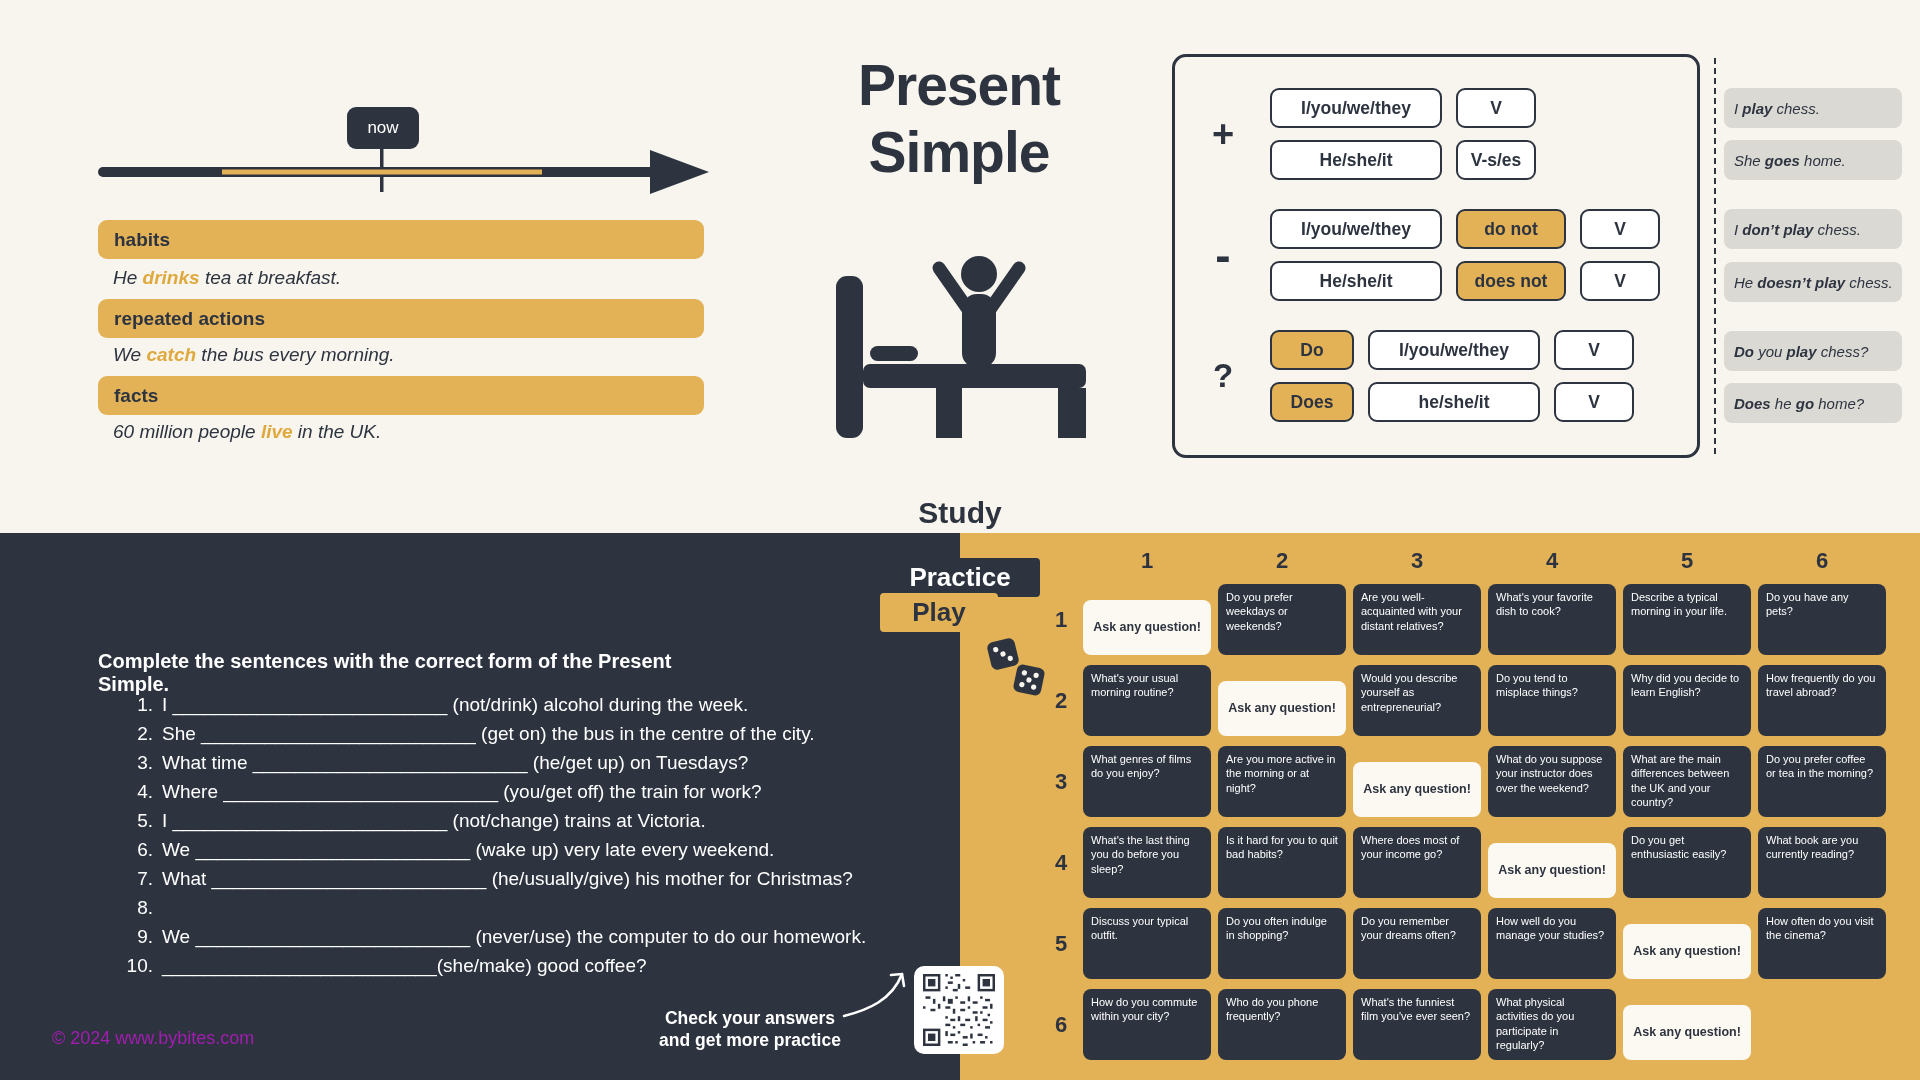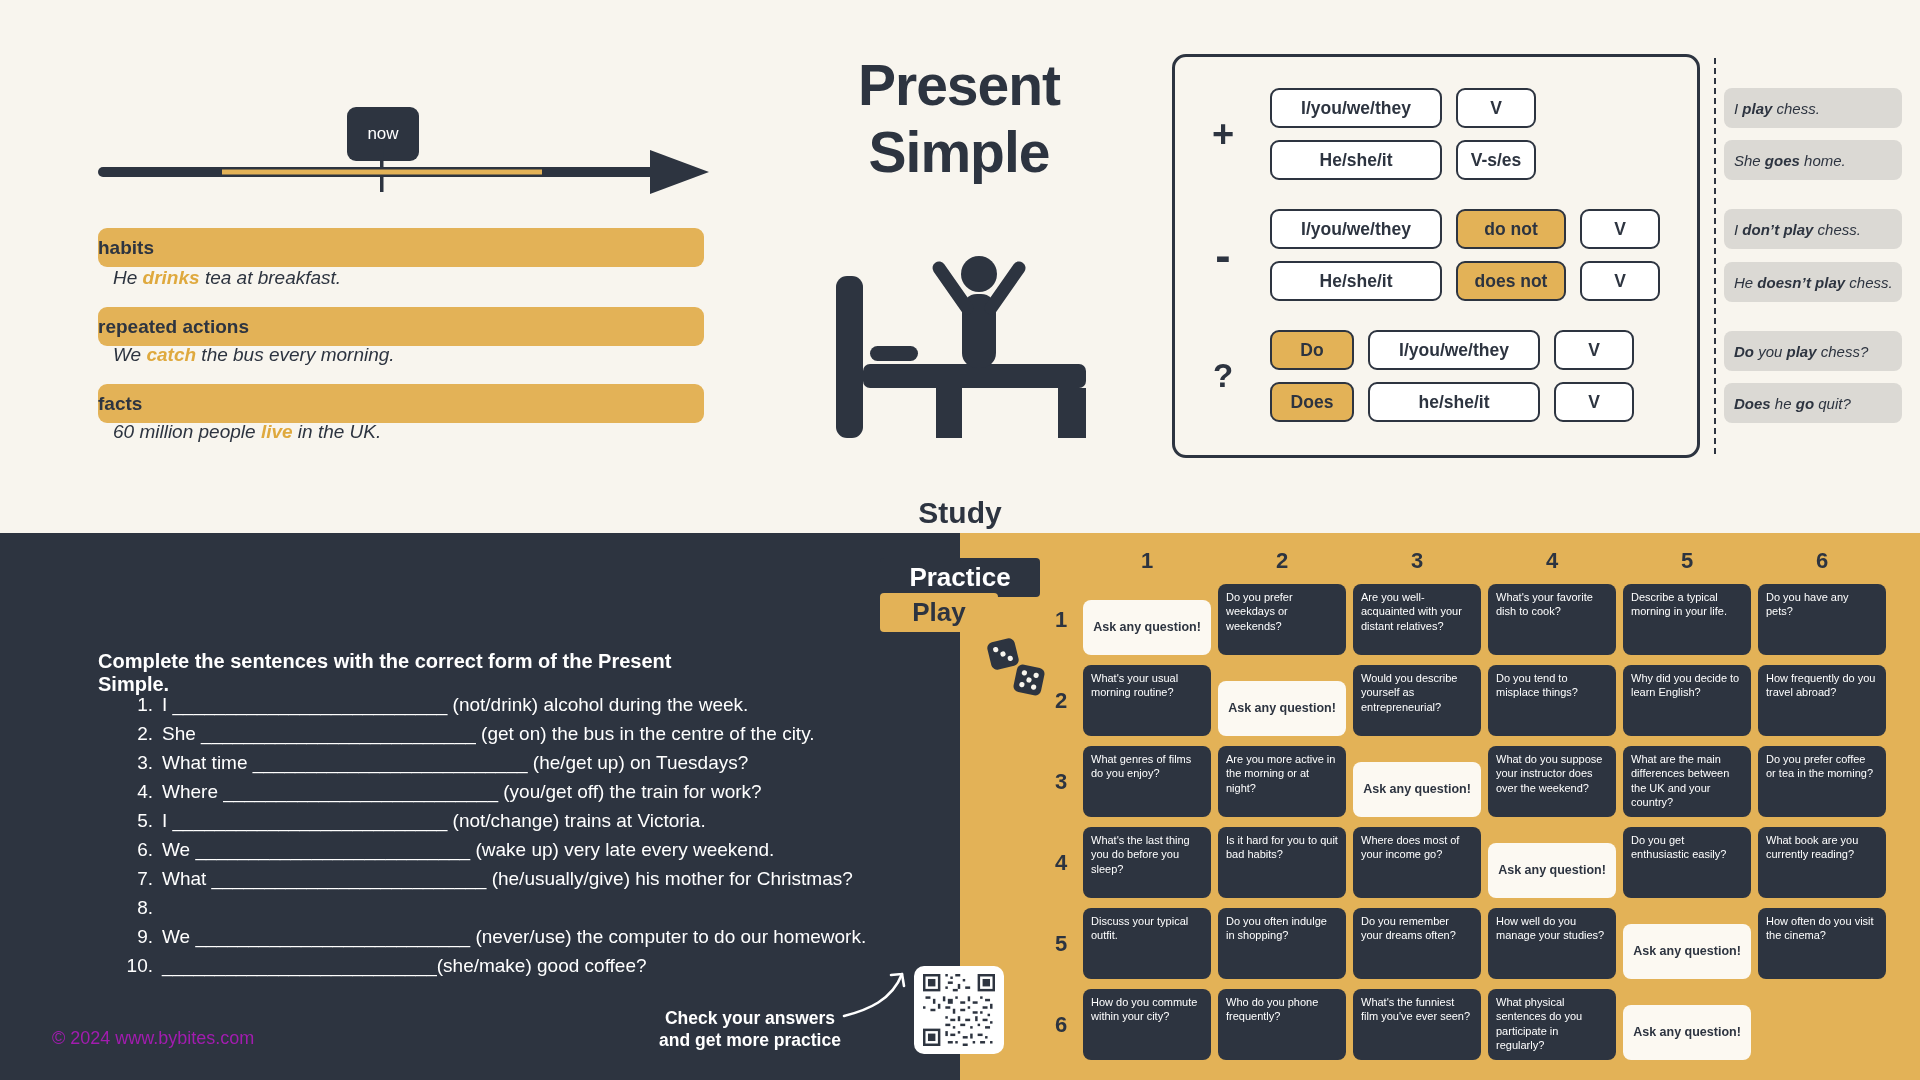--- a/index.html
+++ b/index.html
@@ -12,33 +12,34 @@
     color:#2d3440;
   }
   .abs { position:absolute; }
 
   
   .panel-dark { left:0; top:533px; width:960px; height:547px; background:#2d3440; }
   .panel-gold { left:960px; top:533px; width:960px; height:547px; background:#e3b257; }
 
   
   .now-badge {
-    left:347px; top:107px; width:72px; height:54px;
+    left:347px; top:107px; width:72px; height:42px;
     background:#2d3440; color:#fff; border-radius:9px;
     display:flex; align-items:center; justify-content:center;
     font-size:17px;
   }
   .timeline { left:95px; top:146px; width:618px; height:52px; }
 
   
   .banner {
     left:98px; width:606px; height:39px;
     background:#e3b257; border-radius:9px;
     display:flex; align-items:center;
-    font-weight:bold; font-size:19px; color:#2d3440;margin-top:8px;
+    padding-left:16px;
+    font-weight:bold; font-size:19px; color:#2d3440;
   }
   .b1 { top:220px; } .b2 { top:299px; } .b3 { top:376px; }
   .uex {
     left:113px; width:600px; height:24px;
     font-style:italic; font-size:19px; color:#2d3440;
   }
   .e1 { top:267px; } .e2 { top:344px; } .e3 { top:421px; }
   .goldtxt { color:#dfa93e; font-weight:bold; }
 
   
@@ -243,21 +244,21 @@
     </div>
   </div>
 
   <div class="abs dashline"></div>
 
   <div class="abs ex-box x1"><span>I </span><b>play</b><span> chess.</span><b></b><span></span></div>
   <div class="abs ex-box x2"><span>She </span><b>goes</b><span> home.</span><b></b><span></span></div>
   <div class="abs ex-box x3"><span>I </span><b>don’t play</b><span> chess.</span><b></b><span></span></div>
   <div class="abs ex-box x4"><span>He </span><b>doesn’t play</b><span> chess.</span><b></b><span></span></div>
   <div class="abs ex-box x5"><span></span><b>Do</b><span> you </span><b>play</b><span> chess?</span></div>
-  <div class="abs ex-box x6"><span></span><b>Does</b><span> he </span><b>go</b><span> quit?</span></div>
+  <div class="abs ex-box x6"><span></span><b>Does</b><span> he </span><b>go</b><span> home?</span></div>
 
   <div class="abs tab-study">Study</div>
   <div class="abs tab-practice">Practice</div>
   <div class="abs tab-play">Play</div>
 
   <svg class="abs dice" viewBox="0 0 62 62">
     <g transform="rotate(-14 18 18)">
       <rect x="4" y="4" width="28" height="28" rx="6" fill="#2d3440"></rect>
       <circle cx="12" cy="12" r="2.6" fill="#f8f5ee"></circle>
       <circle cx="18" cy="18" r="2.6" fill="#f8f5ee"></circle>
@@ -453,17 +454,17 @@
     <div class="gcell">Do you often indulge in shopping?</div>
     <div class="gcell">Do you remember your dreams often?</div>
     <div class="gcell">How well do you manage your studies?</div>
     <div class="gcell free">Ask any question!</div>
     <div class="gcell">How often do you visit the cinema?</div>
 
     <div class="glabel">6</div>
     <div class="gcell">How do you commute within your city?</div>
     <div class="gcell">Who do you phone frequently?</div>
     <div class="gcell">What's the funniest film you've ever seen?</div>
-    <div class="gcell">What physical sentences do you participate in regularly?</div>
+    <div class="gcell">What physical activities do you participate in regularly?</div>
     <div class="gcell free">Ask any question!</div>
   </div>
 
 </div>
 
 </body></html>

